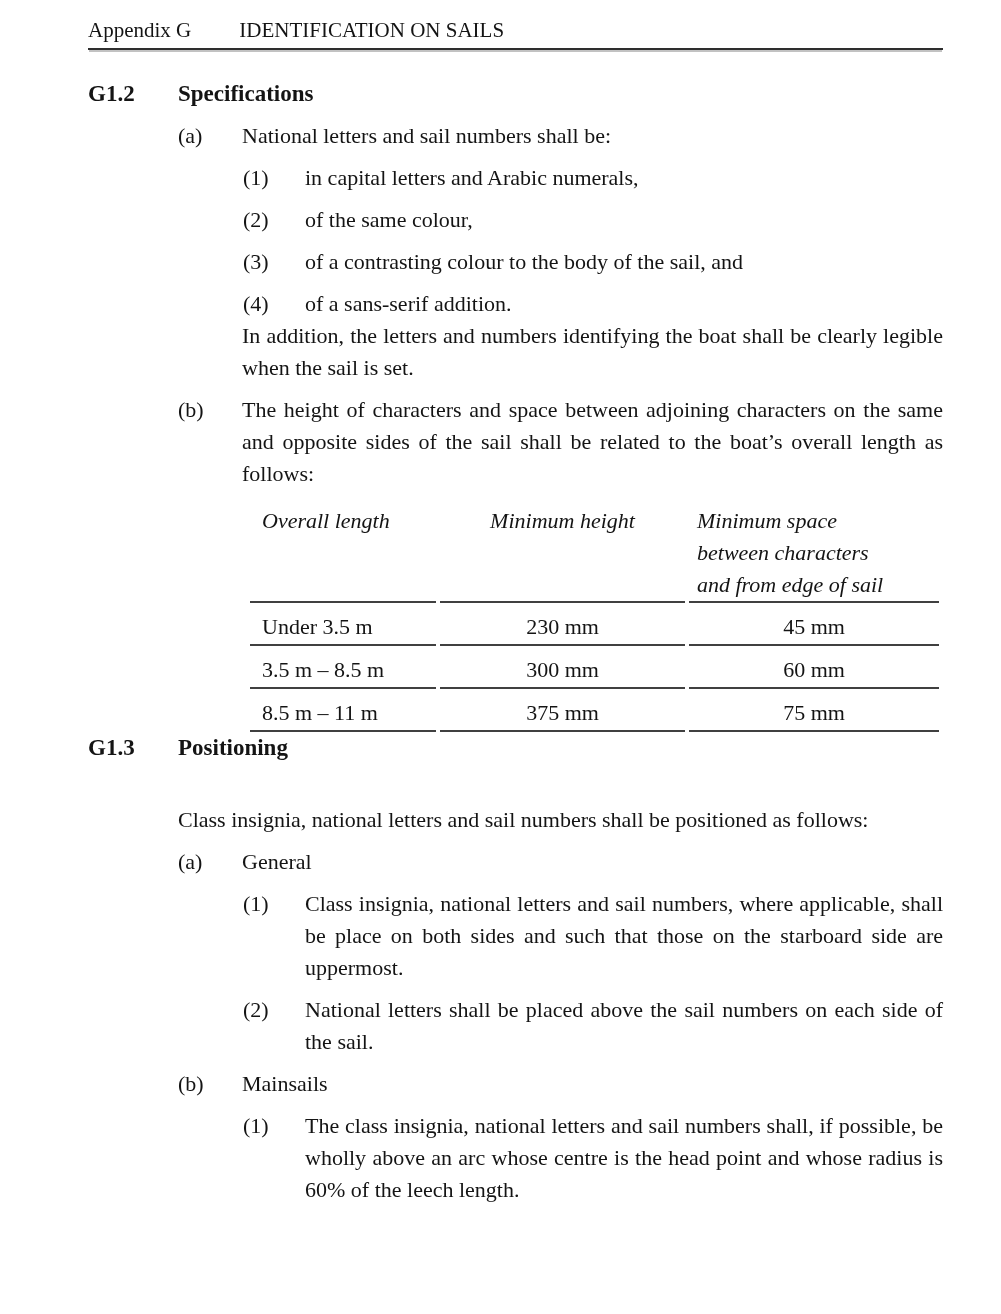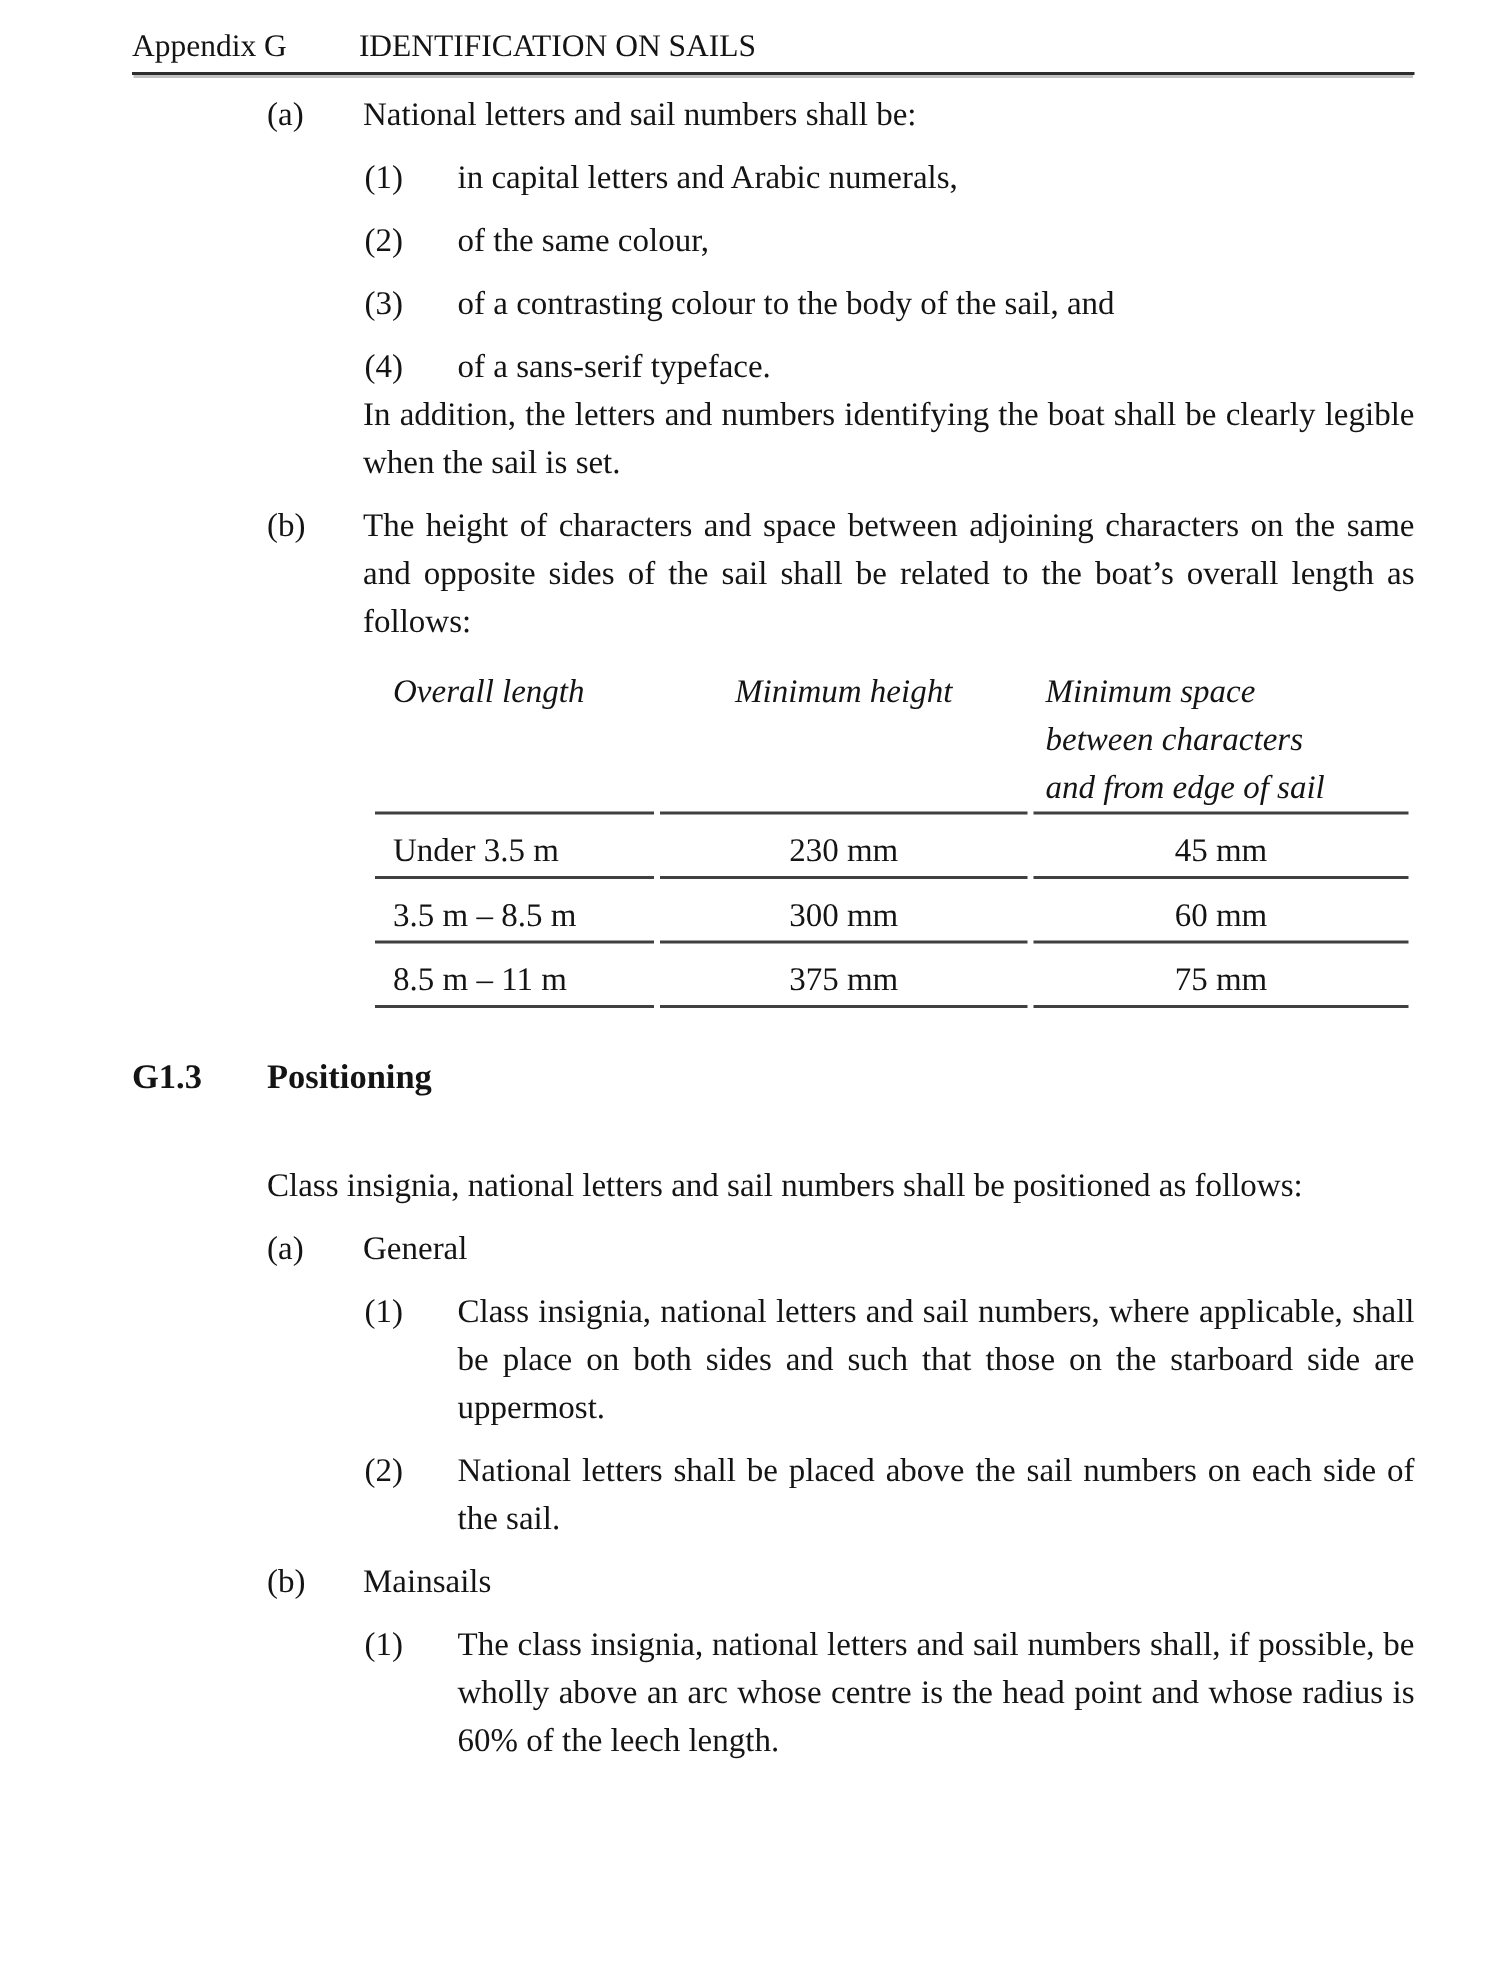--- a/index.html
+++ b/index.html
@@ -29,21 +29,21 @@
 
   
   .section-head {
     display: grid;
     grid-template-columns: 90px 1fr;
     font-weight: bold;
     font-size: 23px;
     line-height: 32px;
   }
   .section-head.first { margin-top: 28px; }
-  .section-head.later { margin-top: 30px; }
+  .section-head.later { }
   .sec-body { margin-left: 90px; }
 
   
   .row { display: grid; margin-top: 10px; }
   .lvl-a { grid-template-columns: 64px 1fr; }
   .lvl-1 { grid-template-columns: 62px 1fr; margin-left: 1px; }
   .row .body p { margin: 0; }
   .para { margin-top: 10px; }
   .just { text-align: justify; margin-top: 40px; }
 
@@ -77,20 +77,24 @@
 </style>
 </head>
 <body>
 
 <div class="page">
 
   <div class="doc-header">
     <span class="doc-appendix">Appendix G</span><span class="doc-title">IDENTIFICATION ON SAILS</span>
   </div>
 
+  <div class="section-head first">
+    <span>G1.2</span>
+    <span>Specifications</span>
+  </div>
 
   <div class="sec-body">
 
     <div class="row lvl-a">
       <span class="lbl">(a)</span>
       <div class="body">
         <p>National letters and sail numbers shall be:</p>
 
         <div class="row lvl-1">
           <span class="lbl">(1)</span>
@@ -106,21 +110,21 @@
         </div>
         <div class="row lvl-1">
           <span class="lbl">(3)</span>
           <div class="body">
               <p>of a contrasting colour to the body of the sail, and</p>
             </div>
         </div>
         <div class="row lvl-1">
           <span class="lbl">(4)</span>
           <div class="body">
-              <p>of a sans-serif typeface.</p>
+              <p>of a sans-serif addition.</p>
             </div>
         </div>
 
         <p class="para just">In addition, the letters and numbers identifying the boat shall be clearly legible when the sail is set.</p>
       </div>
     </div>
 
     <div class="row lvl-a">
       <span class="lbl">(b)</span>
       <div class="body">

